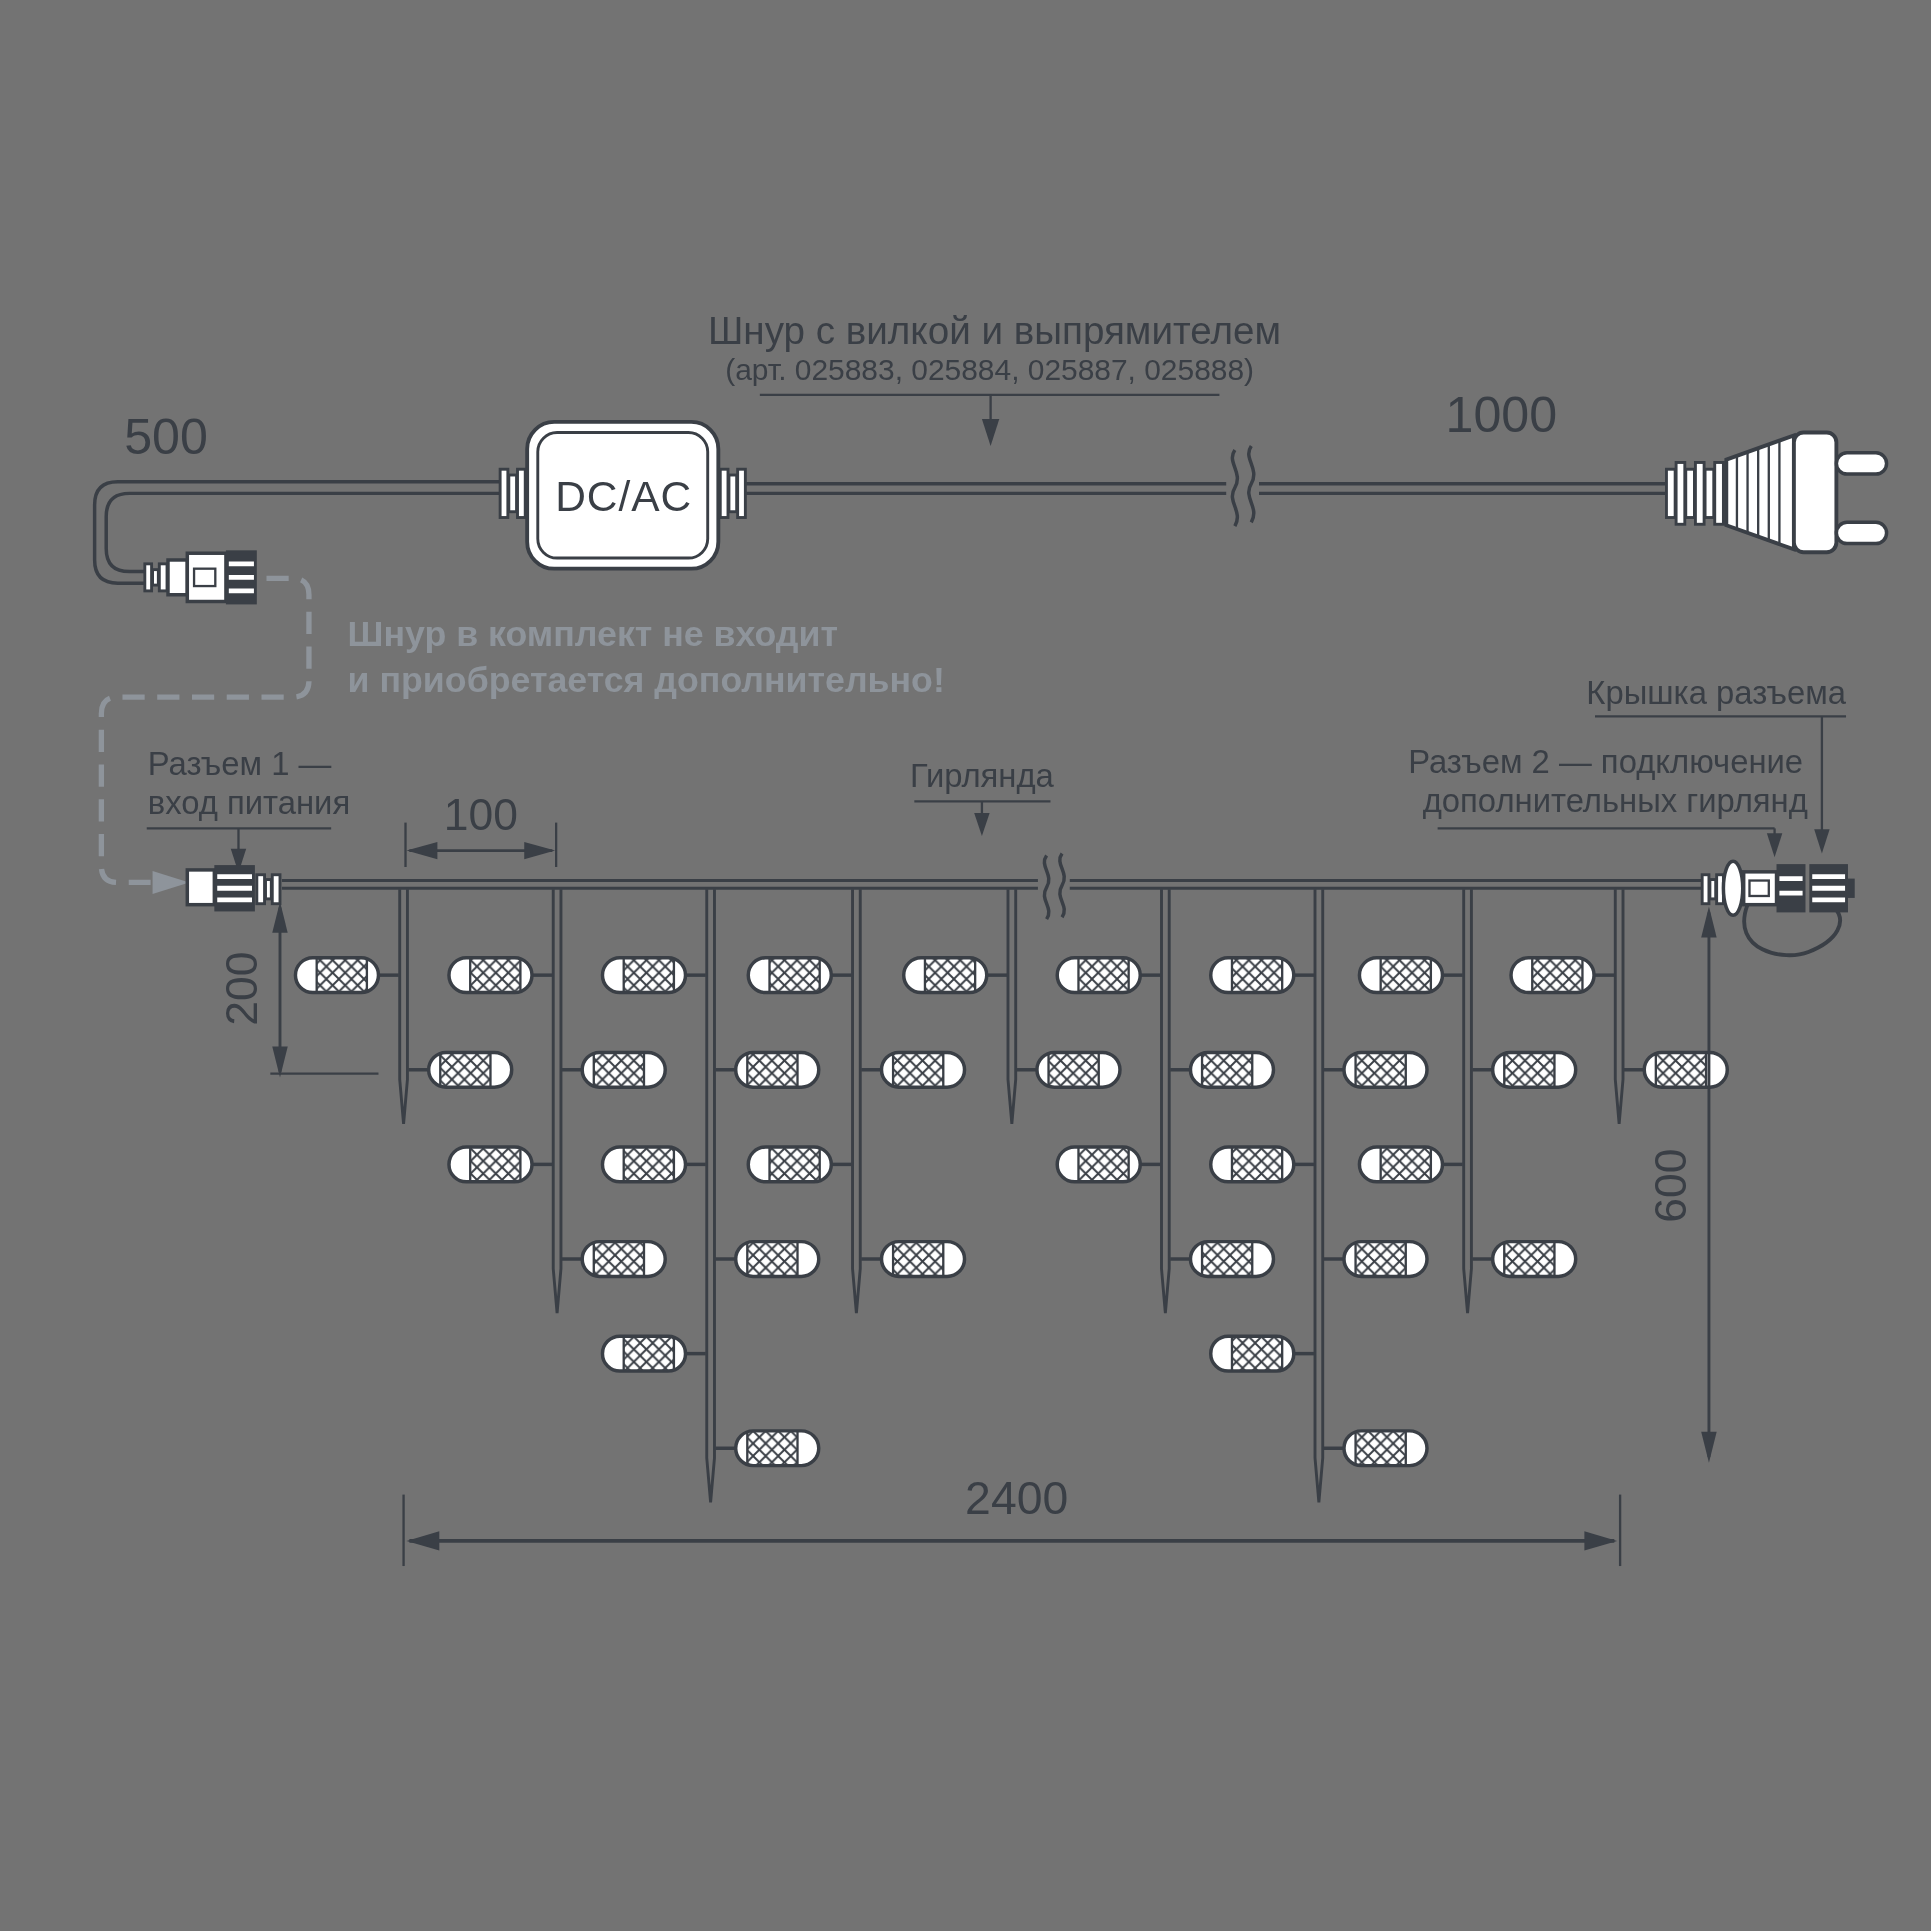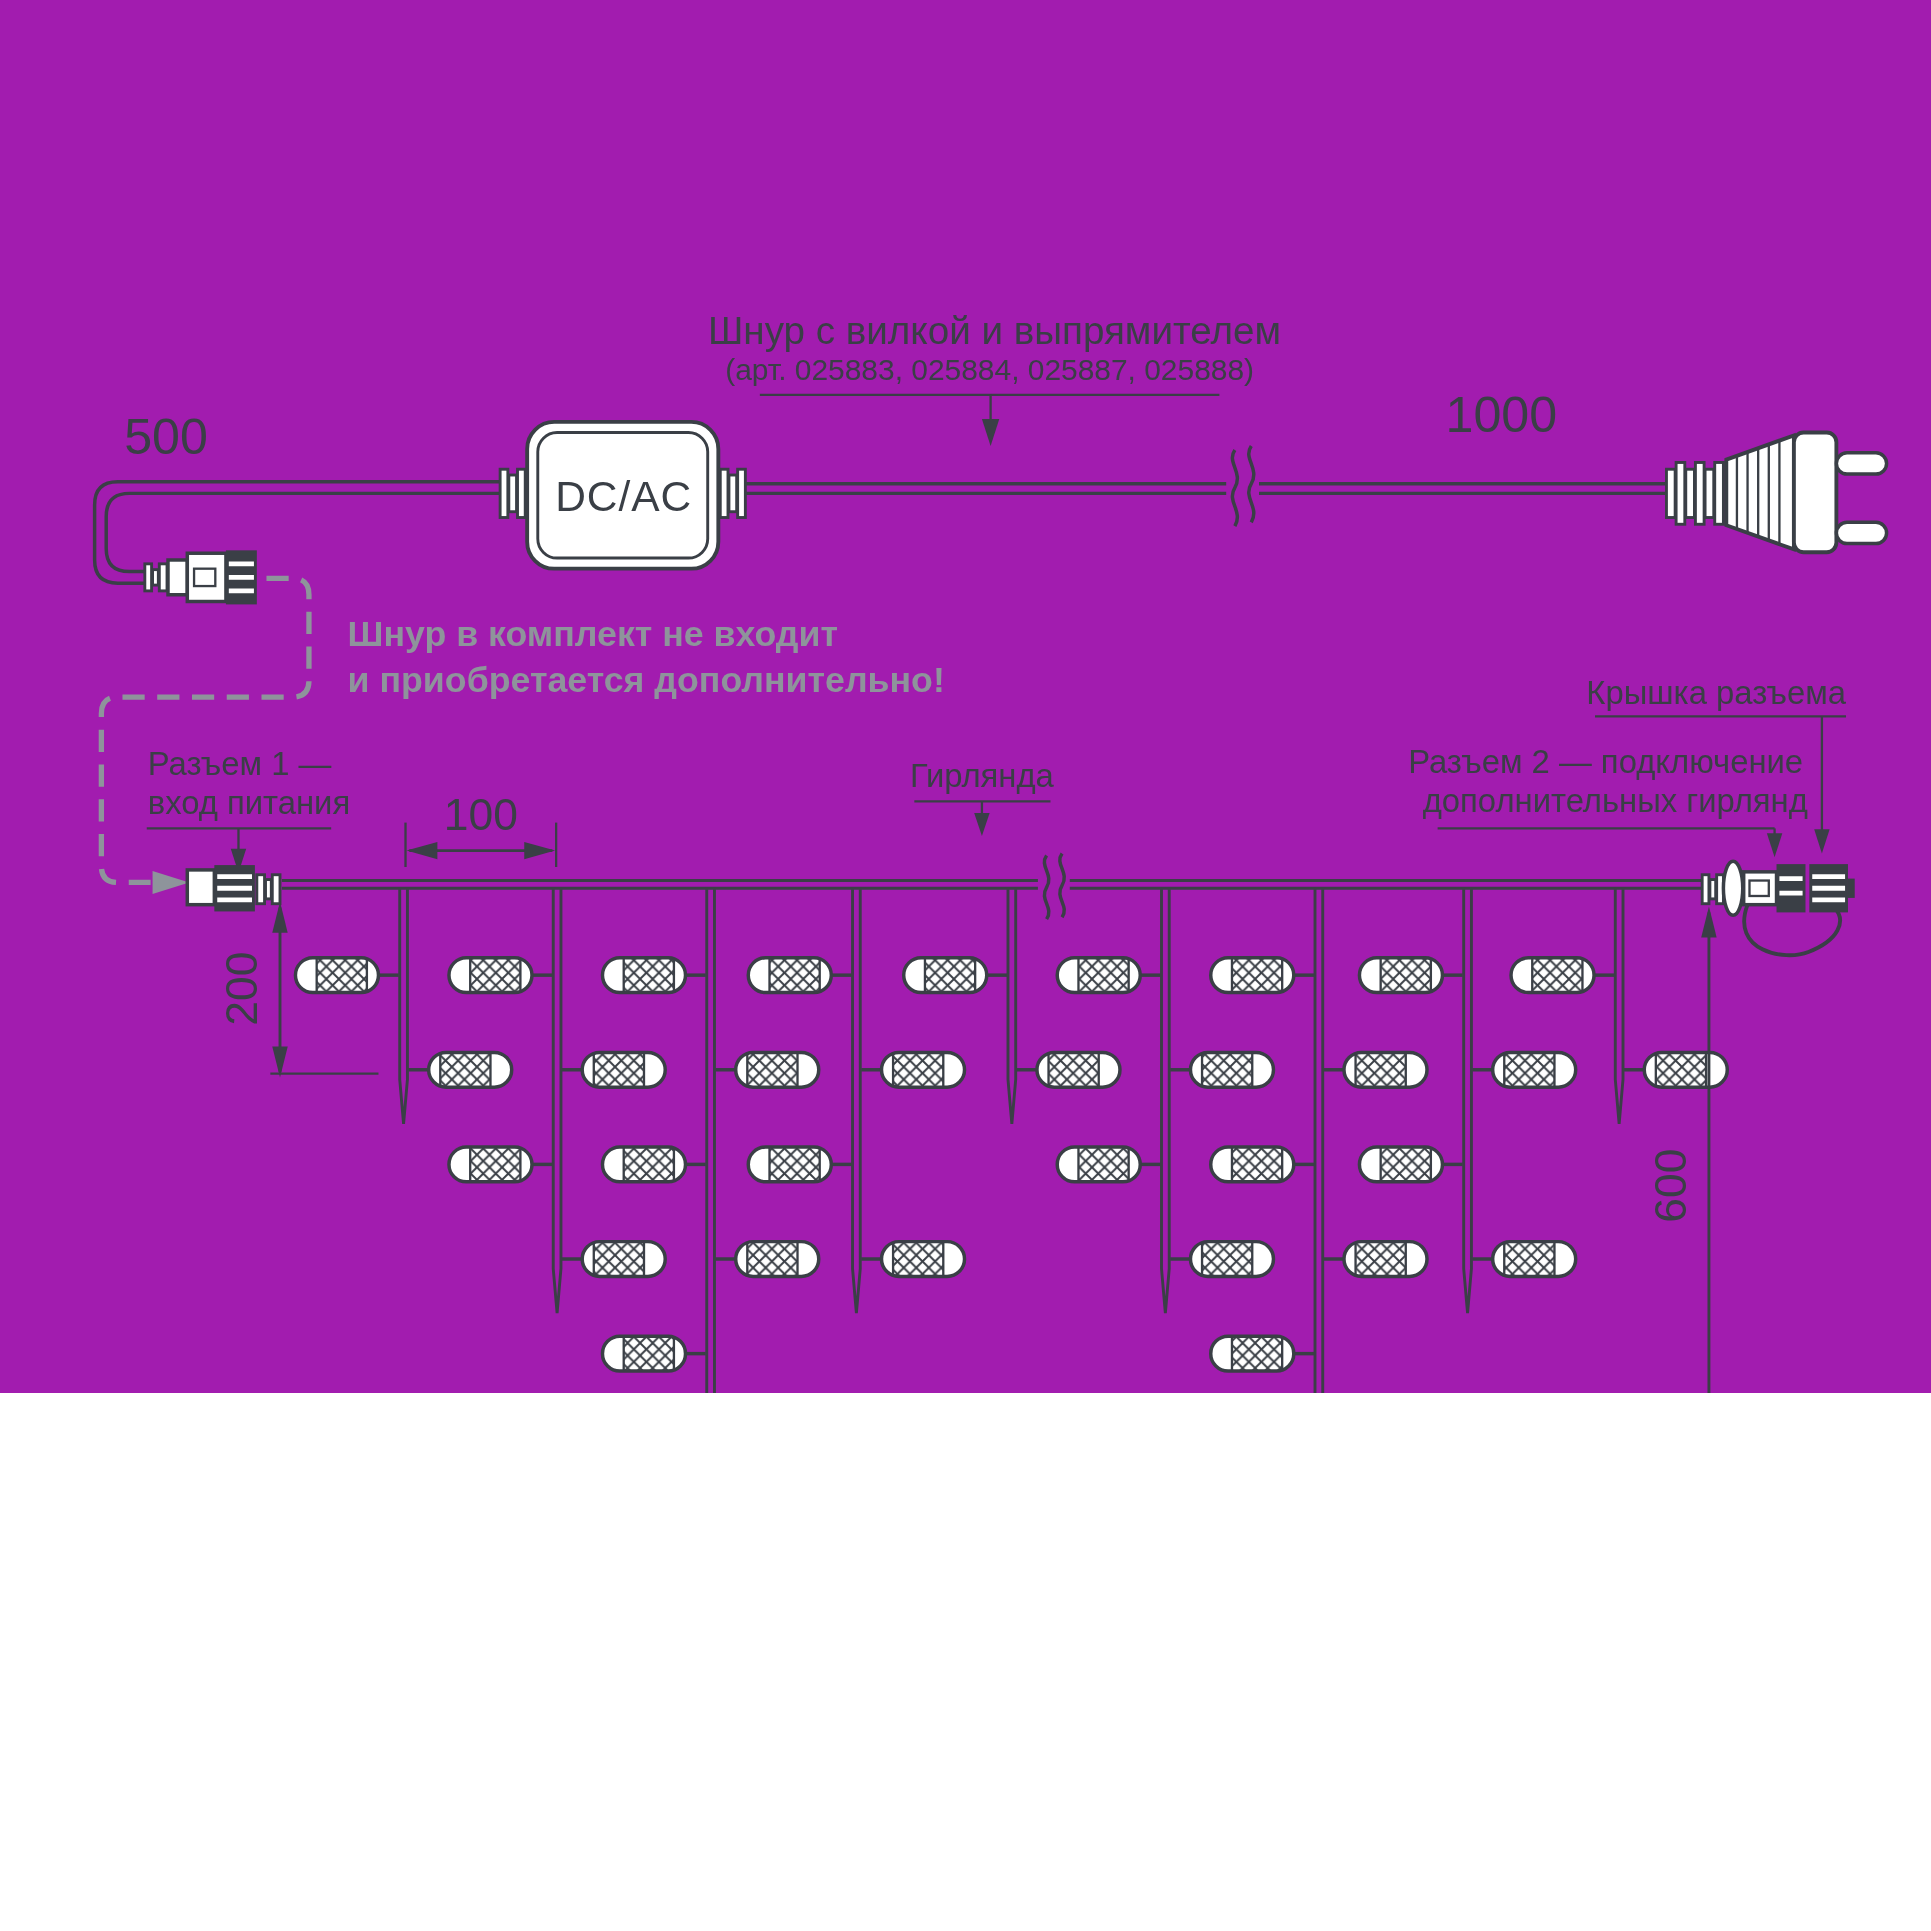--- a/index.html
+++ b/index.html
@@ -1,17 +1,17 @@
 <!DOCTYPE html>
 <html><head>
 <meta charset="utf-8">
 <style>
   :root{ --ink:#3a3f46; --gray:#8e949b; }
   html,body{ margin:0; padding:0; background:#ffffff; }
-  .stage{ width:1931px; height:1393px; position:relative; background:#a21caf; }
+  .stage{ width:1931px; height:1931px; position:relative; background:#737373; }
   svg{ display:block; }
   text{ font-family:"Liberation Sans", sans-serif; fill:var(--ink); }
   .t52{ font-size:52px; }
   .t48{ font-size:48px; }
   .t46{ font-size:46px; }
   .t44{ font-size:44px; letter-spacing:1px; }
   .t40{ font-size:40px; }
   .t36b{ font-size:37px; font-weight:bold; fill:var(--gray); }
   .t34{ font-size:34px; }
   .t31{ font-size:31px; }

